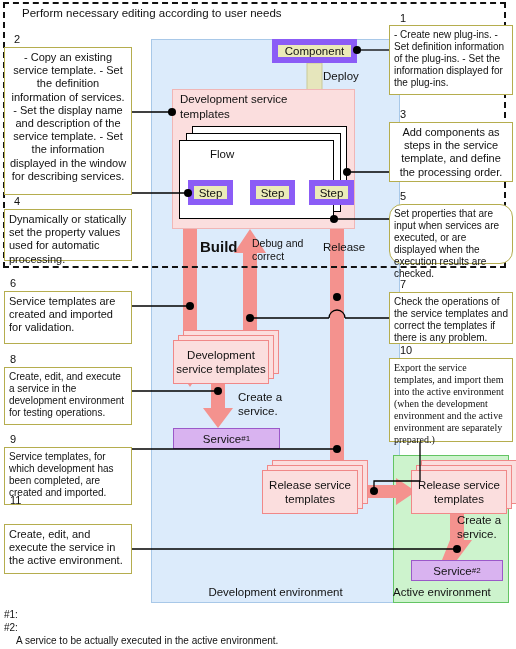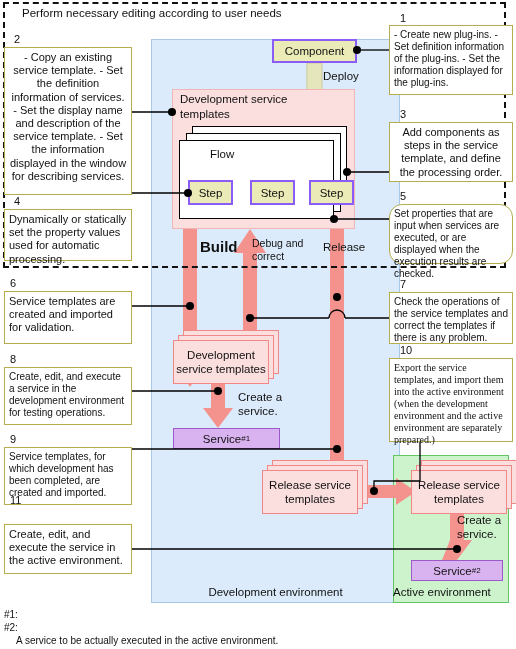--- a/index.html
+++ b/index.html
@@ -70,21 +70,21 @@
   #callout-5-num{left:400px;top:190px;width:30px;height:13px;}
   #callout-7{left:389px;top:292px;width:124px;height:52px;}
   #callout-7-num{left:400px;top:278px;width:30px;height:13px;}
   #callout-10{left:389px;top:358px;width:124px;height:84px;font-family:Liberation Serif, serif;}
   #callout-10-num{left:400px;top:344px;width:30px;height:13px;}
 
   .cl-small{font-size:10px;line-height:12px;}
 
   
   .ynode{
-    background:#ebebb8;border:2px solid #8b5cf6;
+    background:#ebebb8;border:6px solid #8b5cf6;
     display:flex;align-items:center;justify-content:center;
     font-size:11.5px;color:#111;
   }
   #component-node{left:272px;top:39px;width:85px;height:24px;}
 
   
   #dev-service-templates-panel{
     left:172px;top:89px;width:183px;height:140px;
     background:#fbdede;border:1px solid #f0b6b6;
   }

